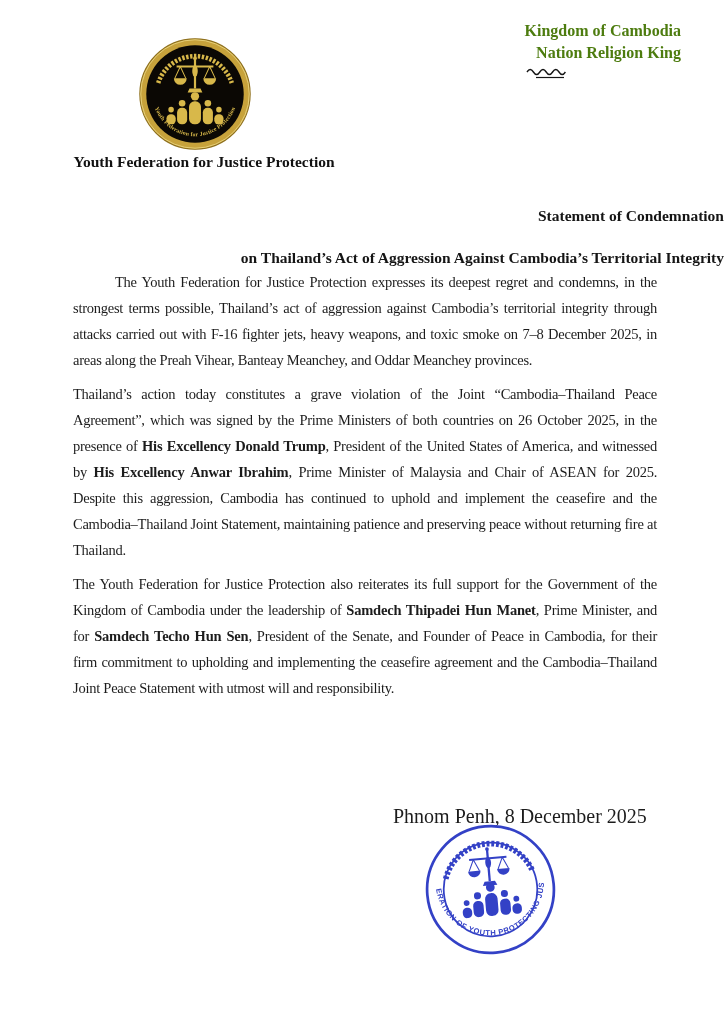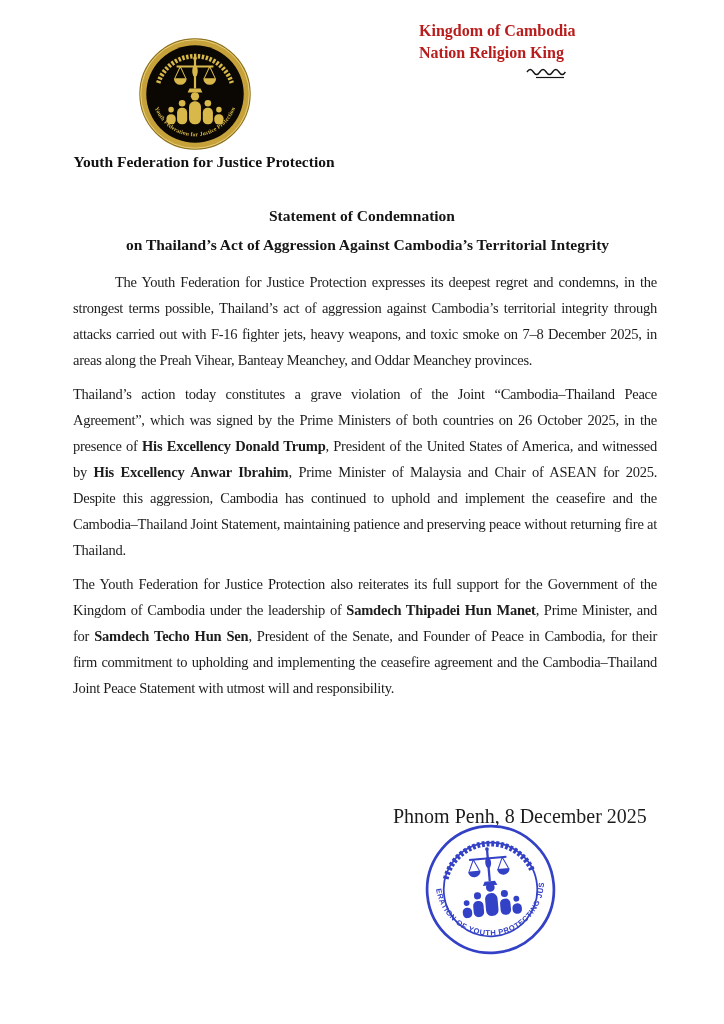--- a/index.html
+++ b/index.html
@@ -13,30 +13,30 @@
     color:#1b1b1b;
   }
   
   .emblem-gold{position:absolute;left:138px;top:37px;width:114px;height:114px;}
   .org-name{
     position:absolute;left:62px;top:153px;width:284px;
     text-align:center;font-weight:bold;font-size:15.5px;color:#111;
   }
   .kingdom-block{
     position:absolute;left:419px;top:20px;width:262px;
-    text-align:left;color:#b91c1c;
+    text-align:right;color:#4d7c0f;
   }
   .kingdom-block .k-line{font-weight:bold;font-size:16px;line-height:22px;}
   .khmer-flourish{display:block;margin:3px auto 0 auto;width:52px;height:14px;}
   
   .title-block{
-    position:absolute;left:0;top:207px;width:724px;text-align:center;
+    position:absolute;left:0;top:207px;width:724px;text-align:right;
     font-weight:bold;font-size:15.5px;color:#151515;
   }
-  .title-block .t-line2{margin-top:11px;padding-left:11px;}
+  .title-block .t-line2{margin-top:24px;padding-left:11px;}
   
   .body-block{
     position:absolute;left:67px;top:269px;width:590px;
     font-size:14.5px;line-height:26px;letter-spacing:-0.25px;
     text-align:justify;color:#1c1c1c;
   }
   .body-block p{margin:0 0 8px 6px;}
   .body-block p.indent{text-indent:42px;}
   .body-block b{letter-spacing:-0.2px;}
   

